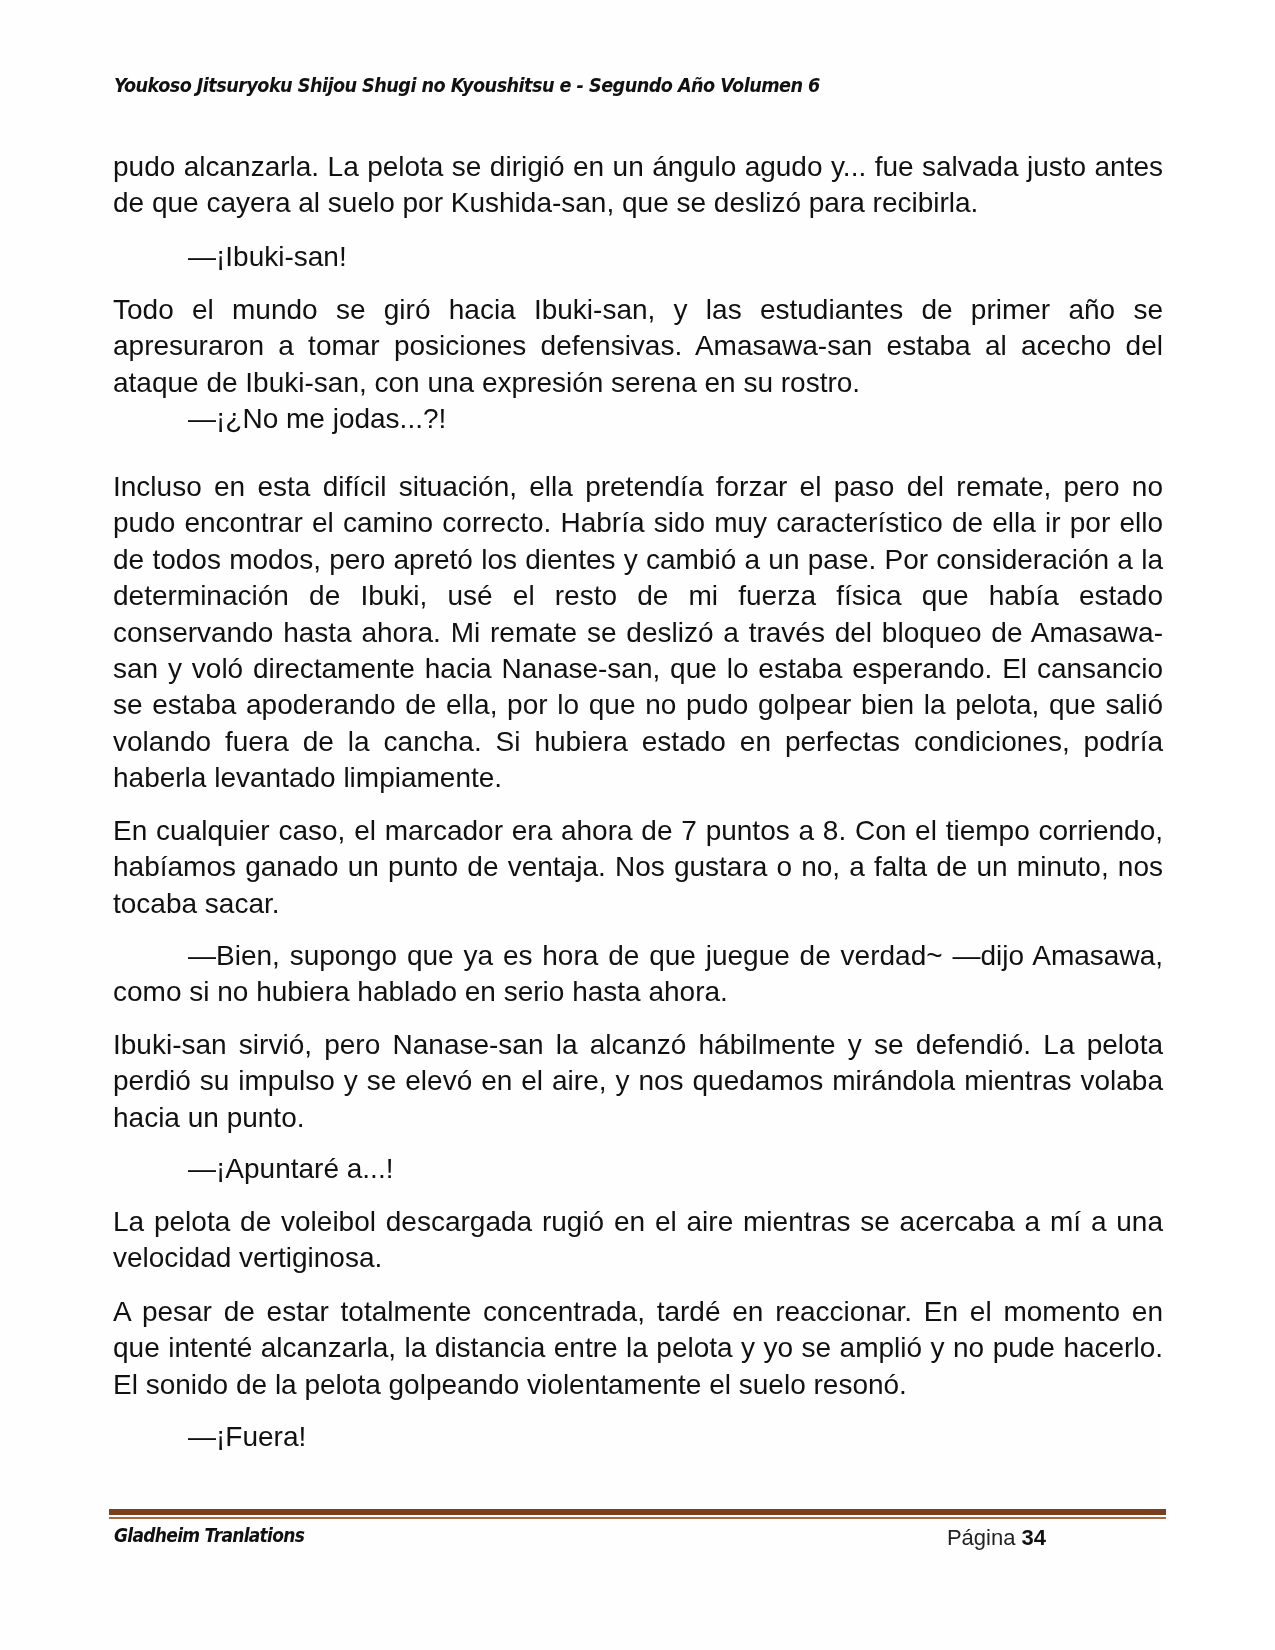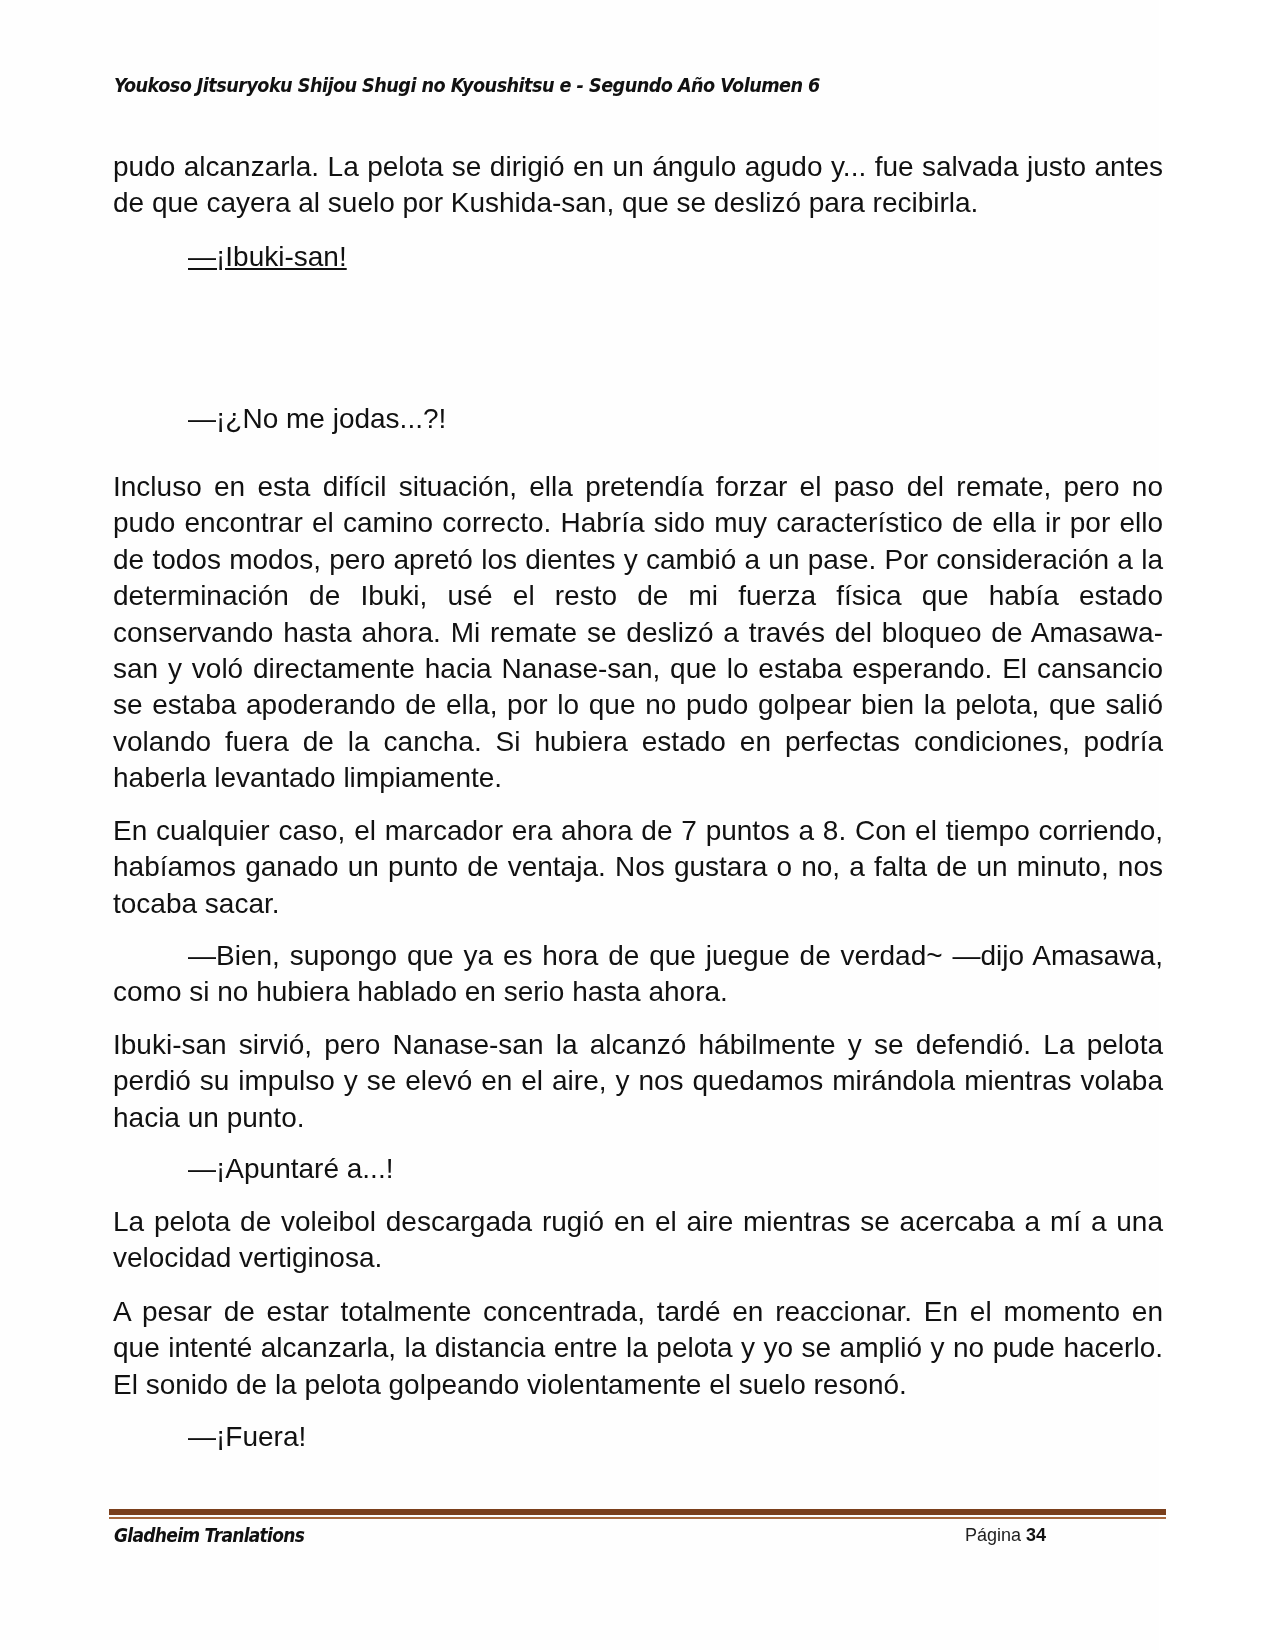--- a/index.html
+++ b/index.html
@@ -21,33 +21,34 @@
   .footer-rule-thick { position:absolute; left:109px; top:1509px; width:1057px; height:6px; background:#7a3f1c; }
   .footer-rule-thin { position:absolute; left:109px; top:1517px; width:1057px; height:2px; background:#a8693e; }
   .footer-left {
     position:absolute; left:114px; top:1524px;
     font-family:"DejaVu Sans", sans-serif; font-weight:bold; font-style:italic;
     font-size:19px; color:#111; letter-spacing:-0.8px;
     transform:scaleX(0.9); transform-origin:left center; white-space:nowrap;
   }
   .footer-right {
     position:absolute; right:113px; top:1525px;
-    font-family:"Liberation Sans", sans-serif; font-size:18px; color:#222; white-space:nowrap;
+    font-family:"Liberation Sans", sans-serif; font-size:22px; color:#222; white-space:nowrap;
   }
   .footer-right .num { font-weight:bold; color:#111; }
 </style>
 </head>
 <body>
 
 <div class="page">
 
   <div class="running-header">Youkoso Jitsuryoku Shijou Shugi no Kyoushitsu e - Segundo Año Volumen 6</div>
 
   <p class="para last-left" style="top:149px;">pudo alcanzarla. La pelota se dirigió en un ángulo agudo y... fue salvada justo antes de que cayera al suelo por Kushida-san, que se deslizó para recibirla.</p>
-  <p class="para dialogue" style="top:239px;text-decoration:underline;">—¡Ibuki-san!</p>
+  <p class="para dialogue" style="top:239px;">—¡Ibuki-san!</p>
+  <p class="para last-left" style="top:292px;">Todo el mundo se giró hacia Ibuki-san, y las estudiantes de primer año se apresuraron a tomar posiciones defensivas. Amasawa-san estaba al acecho del ataque de Ibuki-san, con una expresión serena en su rostro.</p>
   <p class="para dialogue" style="top:401px;">—¡¿No me jodas...?!</p>
   <p class="para last-left" style="top:469px;">Incluso en esta difícil situación, ella pretendía forzar el paso del remate, pero no pudo encontrar el camino correcto. Habría sido muy característico de ella ir por ello de todos modos, pero apretó los dientes y cambió a un pase. Por consideración a la determinación de Ibuki, usé el resto de mi fuerza física que había estado conservando hasta ahora. Mi remate se deslizó a través del bloqueo de Amasawa-san y voló directamente hacia Nanase-san, que lo estaba esperando. El cansancio se estaba apoderando de ella, por lo que no pudo golpear bien la pelota, que salió volando fuera de la cancha. Si hubiera estado en perfectas condiciones, podría haberla levantado limpiamente.</p>
   <p class="para last-left" style="top:813px;">En cualquier caso, el marcador era ahora de 7 puntos a 8. Con el tiempo corriendo, habíamos ganado un punto de ventaja. Nos gustara o no, a falta de un minuto, nos tocaba sacar.</p>
   <p class="para dialogue last-left" style="top:938px;">—Bien, supongo que ya es hora de que juegue de verdad~ —dijo Amasawa, como si no hubiera hablado en serio hasta ahora.</p>
   <p class="para dialogue" style="top:1151px;">—¡Apuntaré a...!</p>
   <p class="para last-left" style="top:1027px;">Ibuki-san sirvió, pero Nanase-san la alcanzó hábilmente y se defendió. La pelota perdió su impulso y se elevó en el aire, y nos quedamos mirándola mientras volaba hacia un punto.</p>
   <p class="para last-left" style="top:1204px;">La pelota de voleibol descargada rugió en el aire mientras se acercaba a mí a una velocidad vertiginosa.</p>
   <p class="para last-left" style="top:1294px;">A pesar de estar totalmente concentrada, tardé en reaccionar. En el momento en que intenté alcanzarla, la distancia entre la pelota y yo se amplió y no pude hacerlo. El sonido de la pelota golpeando violentamente el suelo resonó.</p>
   <p class="para dialogue" style="top:1419px;">—¡Fuera!</p>
 

